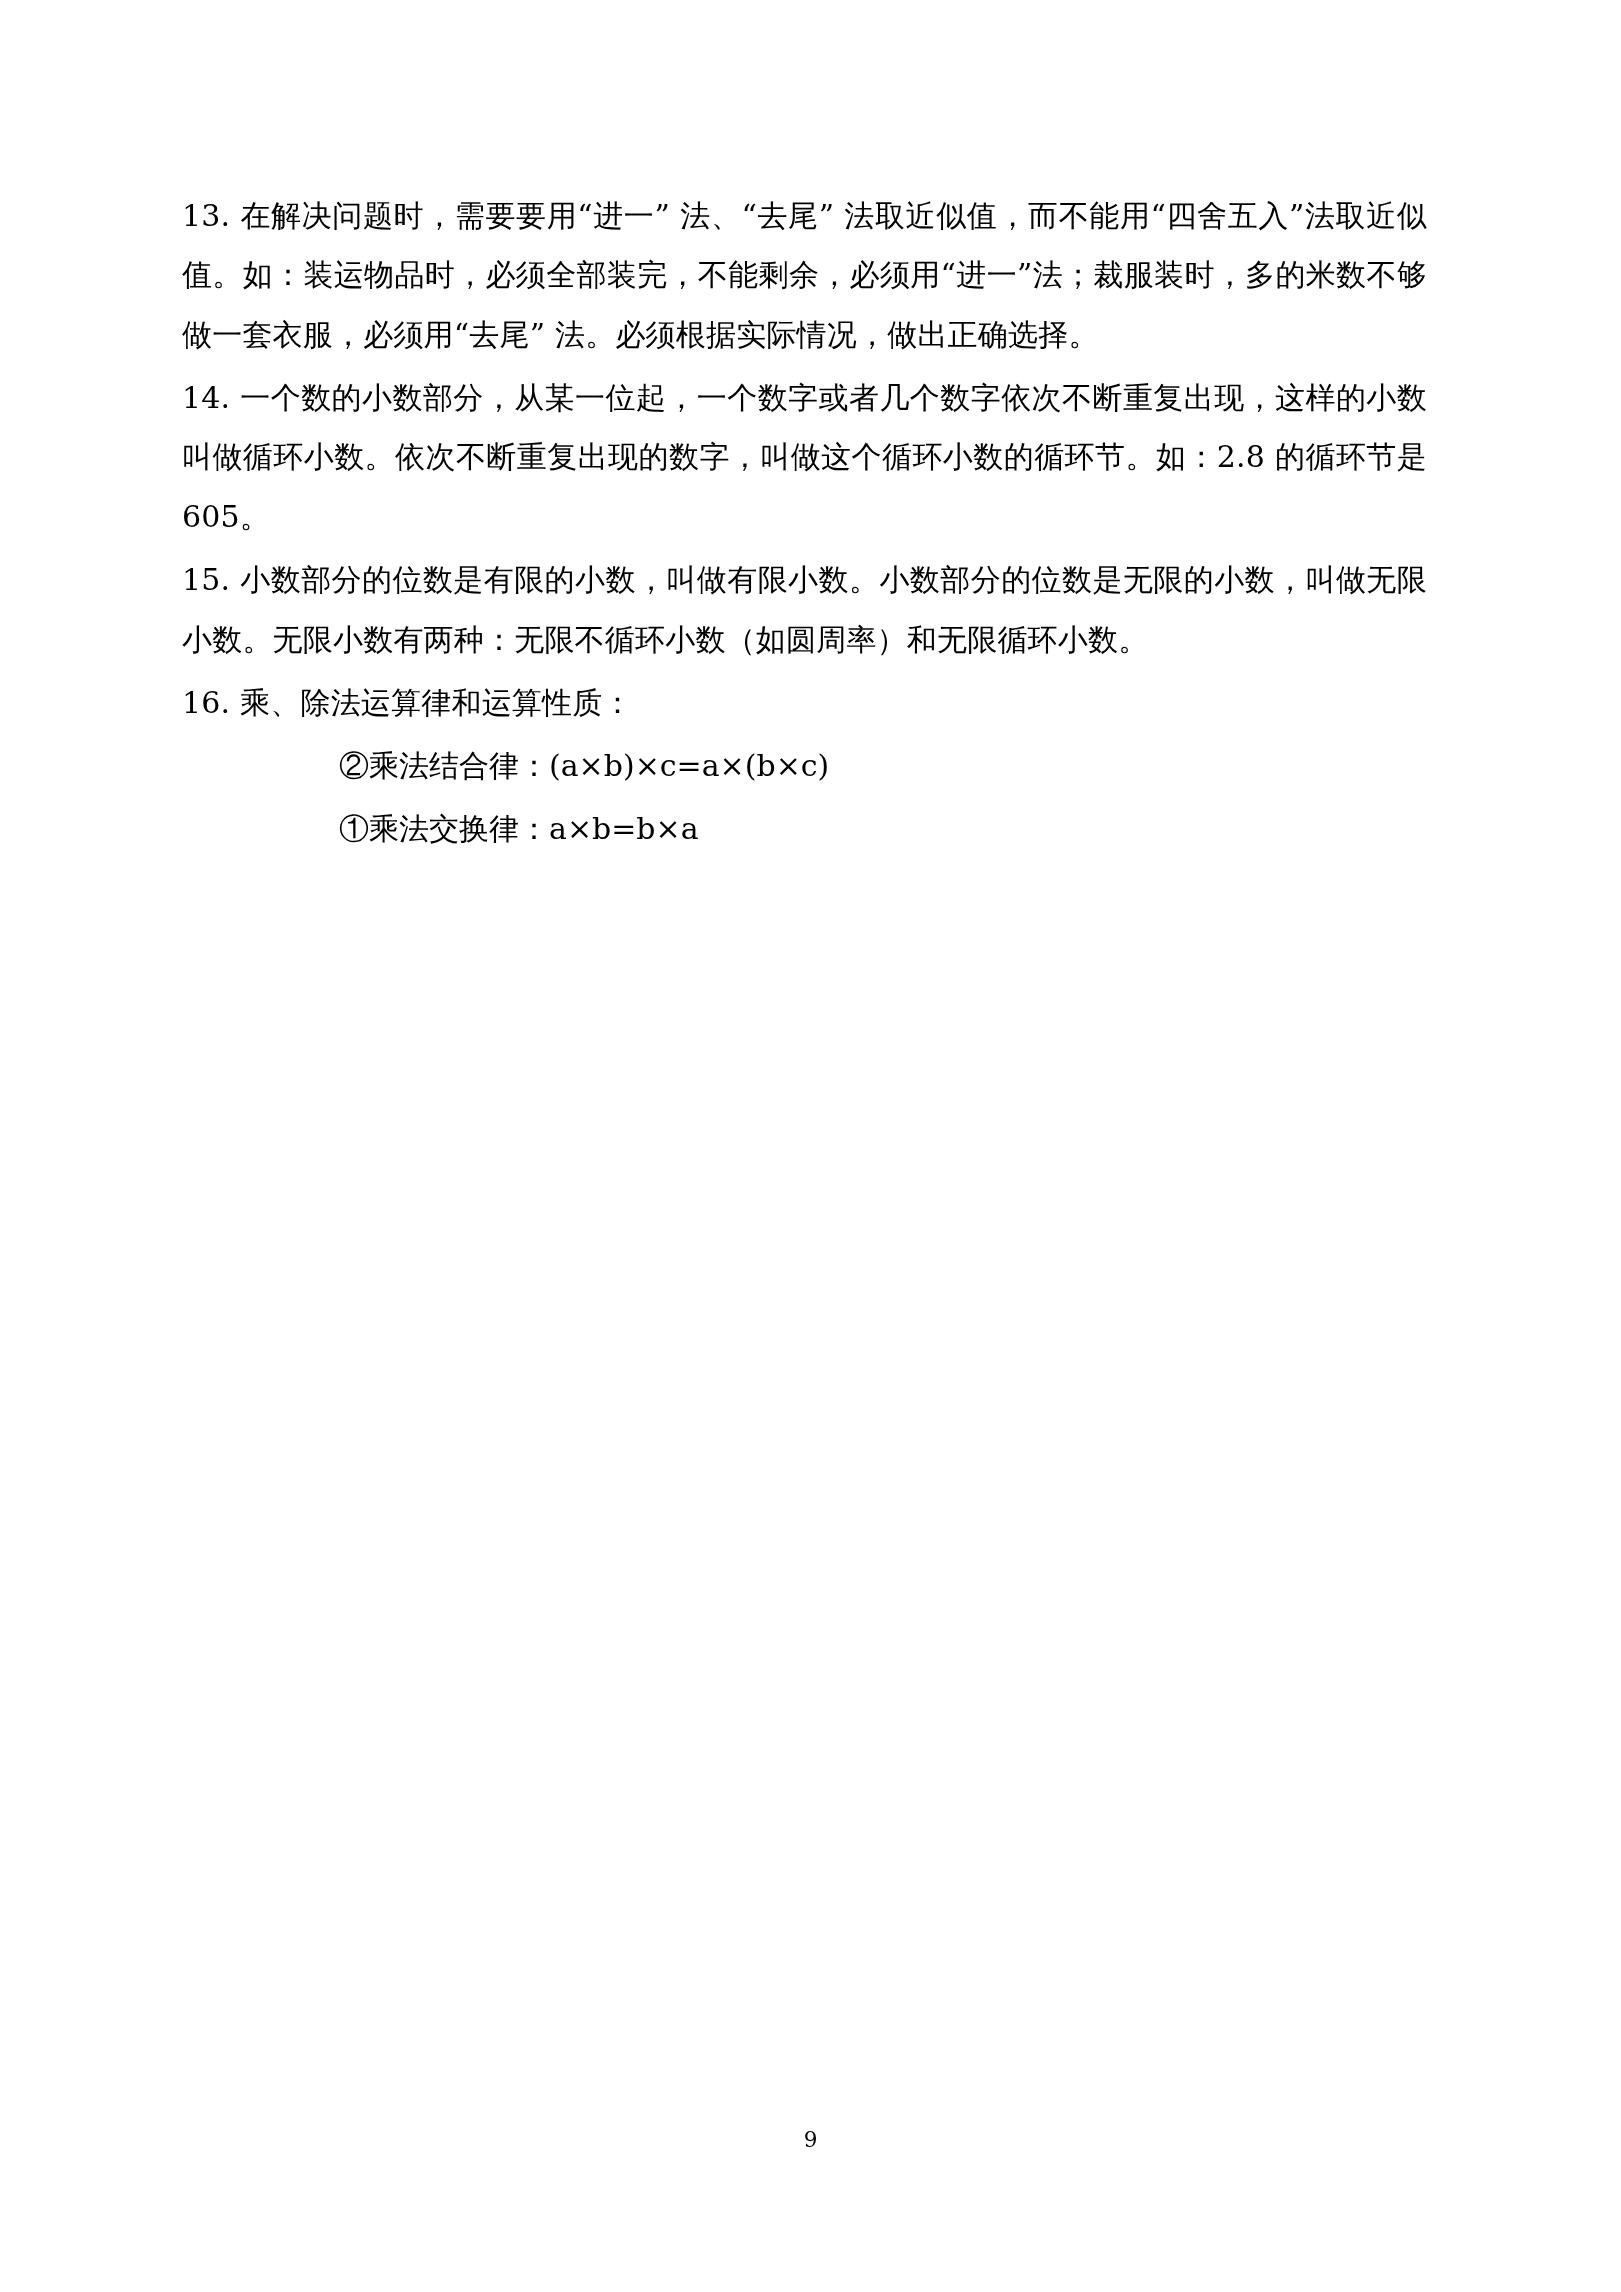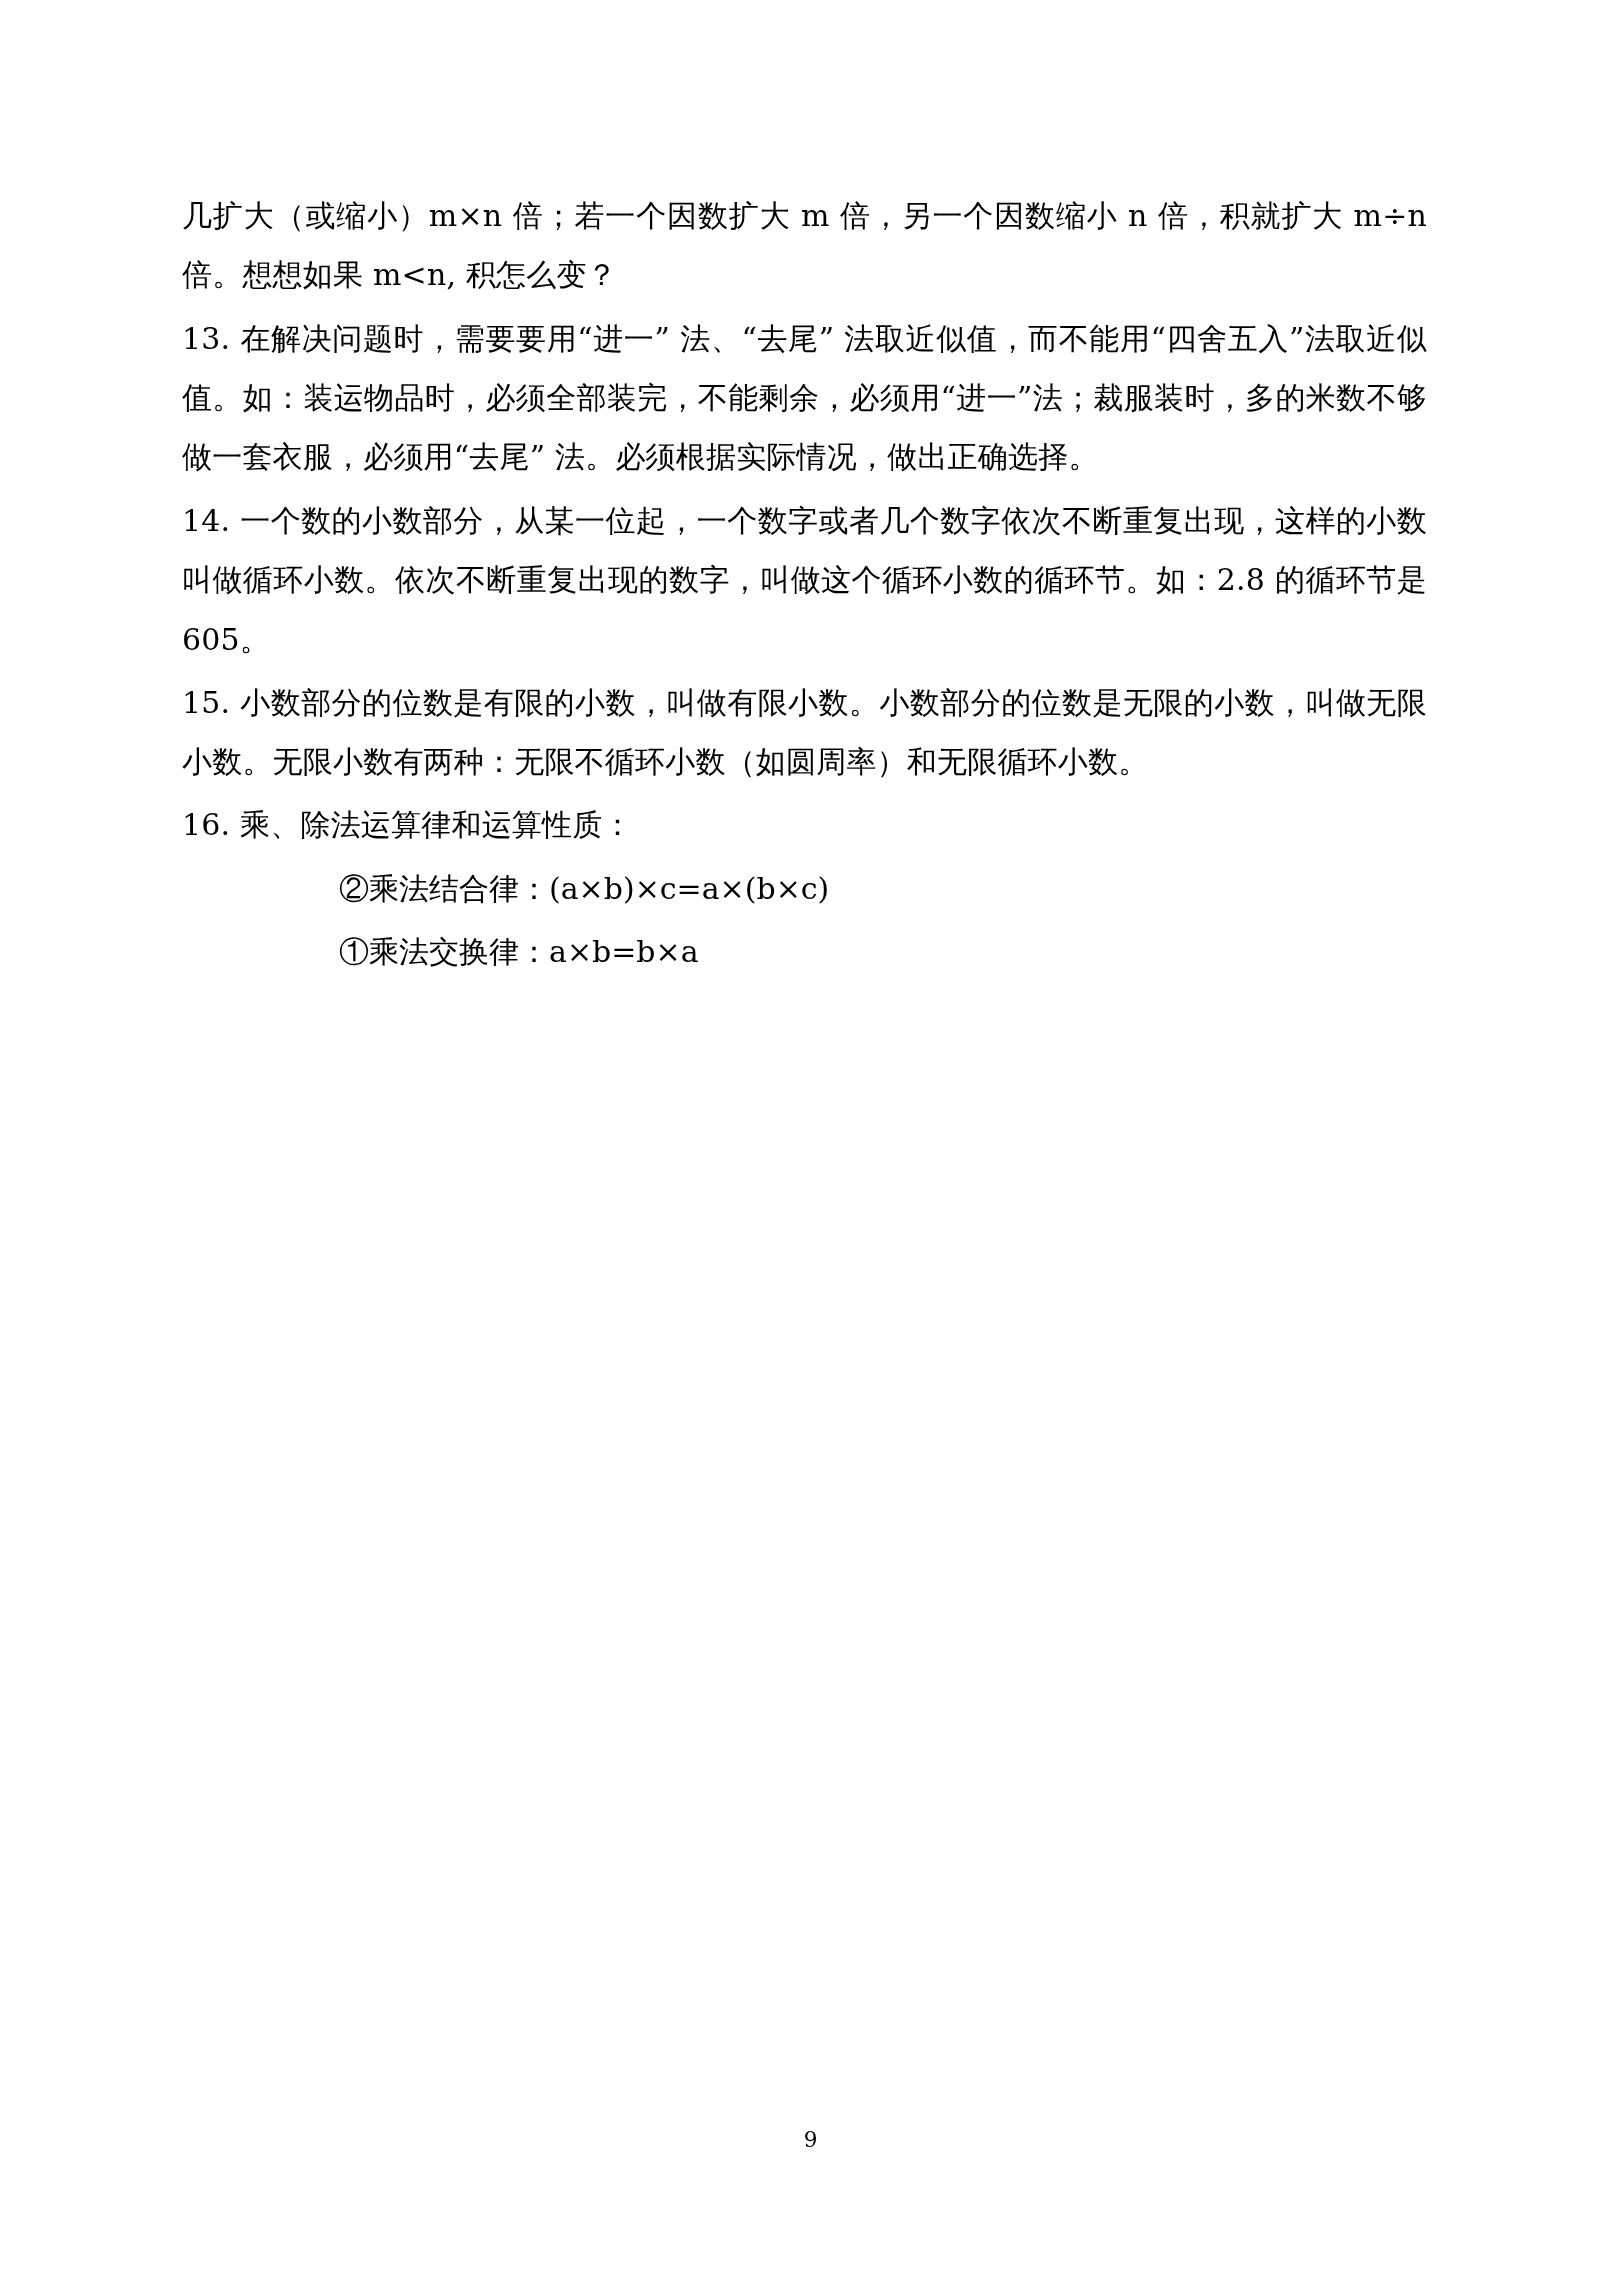--- a/index.html
+++ b/index.html
@@ -55,21 +55,20 @@
     font-size: 21.6px;
     font-family: "DejaVu Serif", "Liberation Serif", serif;
     color: #000000;
   }
 </style>
 </head>
 <body>
 
 <div class="page">
   <div class="content">
-    <p class="para">几扩大（或缩小）m×n 倍；若一个因数扩大 m 倍，另一个因数缩小 n 倍，积就扩大 m÷n 倍。想想如果 m&lt;n, 积怎么变？</p>
     <p class="para">13. 在解决问题时，需要要用“进一” 法、“去尾” 法取近似值，而不能用“四舍五入”法取近似值。如：装运物品时，必须全部装完，不能剩余，必须用“进一”法；裁服装时，多的米数不够做一套衣服，必须用“去尾” 法。必须根据实际情况，做出正确选择。</p>
     <p class="para">14. 一个数的小数部分，从某一位起，一个数字或者几个数字依次不断重复出现，这样的小数叫做循环小数。依次不断重复出现的数字，叫做这个循环小数的循环节。如：2.8 的循环节是 605。</p>
     <p class="para">15. 小数部分的位数是有限的小数，叫做有限小数。小数部分的位数是无限的小数，叫做无限小数。无限小数有两种：无限不循环小数（如圆周率）和无限循环小数。</p>
     <p class="para">16. 乘、除法运算律和运算性质：</p>
     <p class="sub">②乘法结合律：(a×b)×c=a×(b×c)</p>
     <p class="sub">①乘法交换律：a×b=b×a</p>
   </div>
   <div class="pagenum">9</div>
 </div>
 

